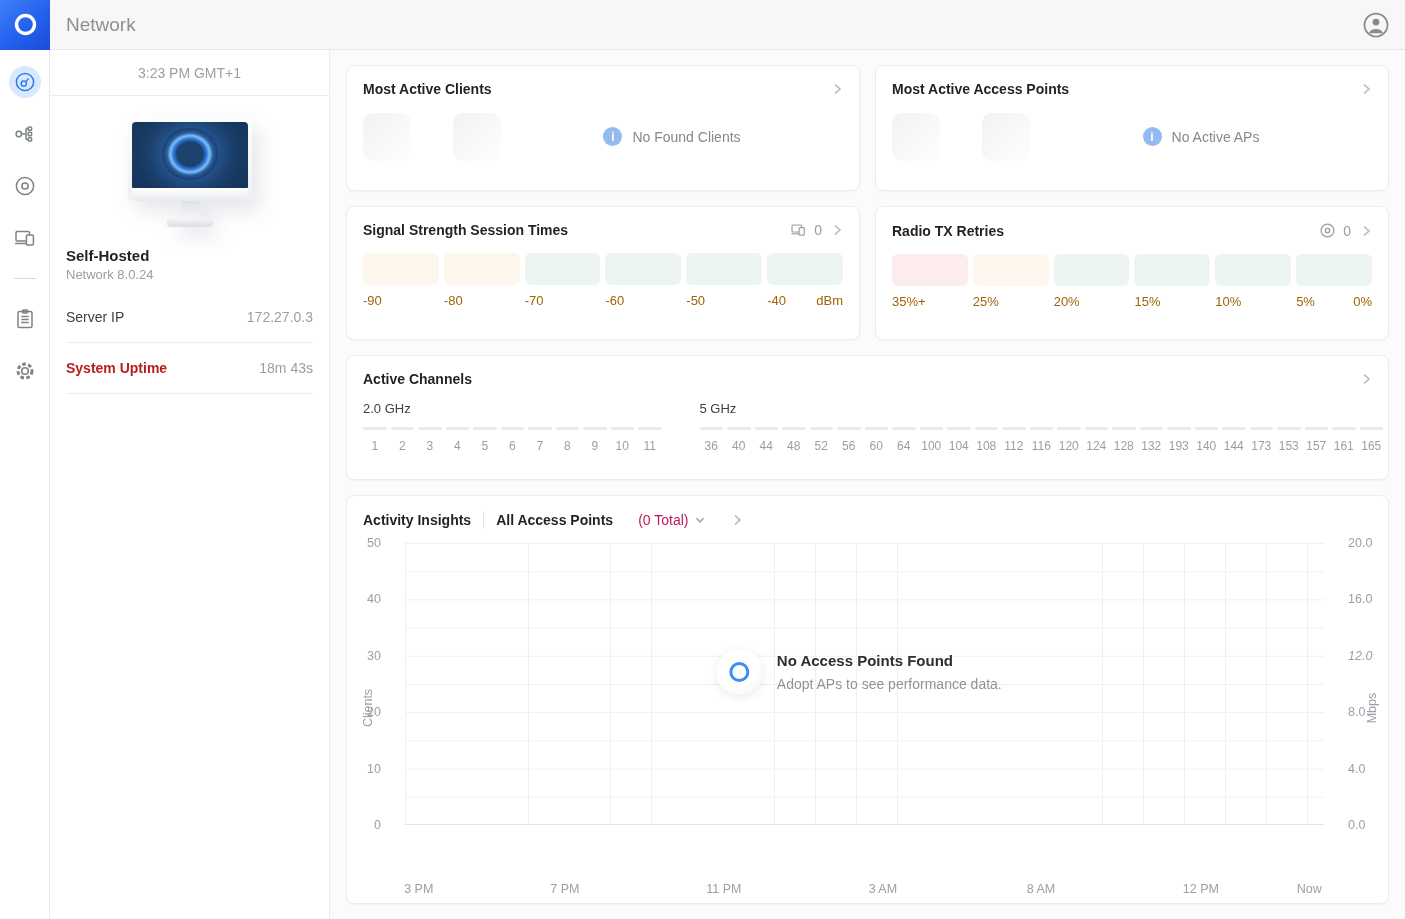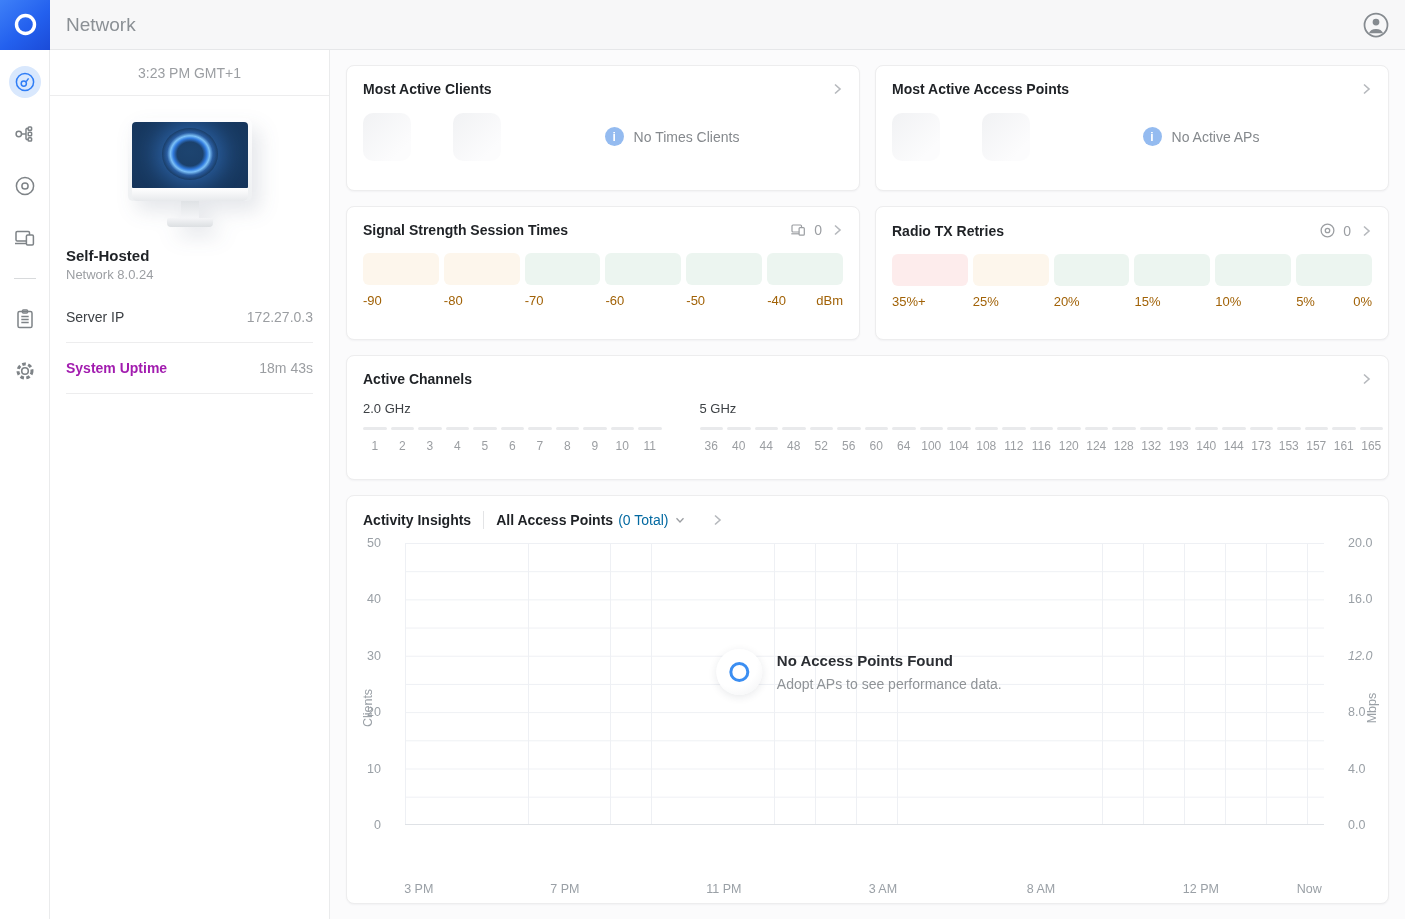--- a/index.html
+++ b/index.html
@@ -36,21 +36,21 @@
     background:radial-gradient(closest-side, rgba(10,40,90,0) 46%, rgba(52,130,235,.9) 60%, rgba(130,200,255,.95) 70%, rgba(60,130,230,.45) 82%, rgba(20,60,140,0) 100%);
     box-shadow:0 0 20px 6px rgba(70,150,255,.35); filter:blur(.6px); }
   .monitor-chin { height:13px; background:linear-gradient(#ffffff,#e7e9ec); border-radius:0 0 5px 5px; }
   .stand-neck { width:18px; height:17px; margin:0 auto; background:linear-gradient(#dfe2e5,#f4f5f7); }
   .stand-base { width:46px; height:9px; margin:0 auto; border-radius:2px 2px 4px 4px; background:linear-gradient(#f4f5f7,#dcdfe2); }
 
   .console-name { padding:14px 16px 0; font-weight:bold; font-size:15px; color:#1f2226; }
   .console-version { padding:3px 16px 10px; color:#9b9ea2; font-size:13px; }
   .panel-row { margin:0 16px; padding:17px 0; display:flex; justify-content:space-between; align-items:center; border-bottom:1px solid #ededee; font-size:14px; }
   .panel-row .lbl { color:#3d4145; }
-  .panel-row .lbl.bold { font-weight:bold; color:#a21caf; }
+  .panel-row .lbl.bold { font-weight:bold; color:#b91c1c; }
   .panel-row .val { color:#9b9ea2; }
 
   
   .content { flex:1; padding:15px 16px; display:flex; flex-direction:column; gap:15px; overflow:hidden; }
   .card { background:#fff; border:1px solid #ededee; border-radius:8px; box-shadow:0 1px 2px rgba(20,30,40,.04); display:flex; flex-direction:column; }
   .row2 { display:flex; gap:15px; }
   .row2 .card { flex:1; }
 
   .card-head { display:flex; align-items:center; padding:15px 14px 0 16px; }
   .card-title { font-size:14px; font-weight:bold; color:#1f2226; flex:1; }
@@ -85,21 +85,21 @@
   .channel .dash { height:3px; border-radius:1.5px; background:#e9eaec; margin-bottom:9px; }
   .channel .num { font-size:12px; color:#9b9ea2; }
 
   
   .act-card { flex:1; }
   .act-head { display:flex; align-items:center; gap:12px; padding:15px 14px 0 16px; }
   .act-title { font-size:14px; font-weight:bold; color:#1f2226; }
   .vdiv { width:1px; height:18px; background:#e3e4e6; }
   .scope { display:flex; align-items:center; gap:5px; cursor:pointer; font-size:14px; }
   .scope .s-name { font-weight:bold; color:#1f2226; }
-  .scope .s-count { color:#0369a1; }
+  .scope .s-count { color:#be185d;margin-left:20px; }
   .legend { margin-left:auto; display:flex; align-items:center; gap:10px; }
   .chip { background:#f4f4f6; border-radius:6px; padding:7px 12px; display:flex; align-items:center; gap:8px; font-size:13.5px; color:#33363a; cursor:pointer; }
   .swatch { width:10px; height:10px; border-radius:2px; }
   .dots { display:flex; gap:2px; align-items:center; }
   .dots i { width:4px; height:4px; border-radius:1px; display:block; }
 
   .chart-outer { position:relative; flex:1; margin:14px 0 0; padding:0 64px 0 58px; }
   .plot { position:relative; height:282px;
     background-image:
       linear-gradient(to right, #eef0f4 1px, transparent 1px),
@@ -230,21 +230,21 @@
             <svg width="16" height="16" viewBox="0 0 16 16">
                 <path d="M6 3.5 l5 4.5 -5 4.5" fill="none" stroke="#b6b9bd" stroke-width="1.6"></path>
               </svg>
           </span>
         </div>
         <div class="ma-body">
           <div class="skeleton"></div>
           <div class="skeleton"></div>
           <div class="empty-inline">
             <span class="info-ic">i</span>
-            <span class="empty-txt">No Times Clients</span>
+            <span class="empty-txt">No Found Clients</span>
           </div>
         </div>
       </div>
 
       <div class="card ma-card" id="card-maap">
         <div class="card-head">
           <div class="card-title">Most Active Access Points</div>
           <span class="chev">
             <svg width="16" height="16" viewBox="0 0 16 16">
                 <path d="M6 3.5 l5 4.5 -5 4.5" fill="none" stroke="#b6b9bd" stroke-width="1.6"></path>

